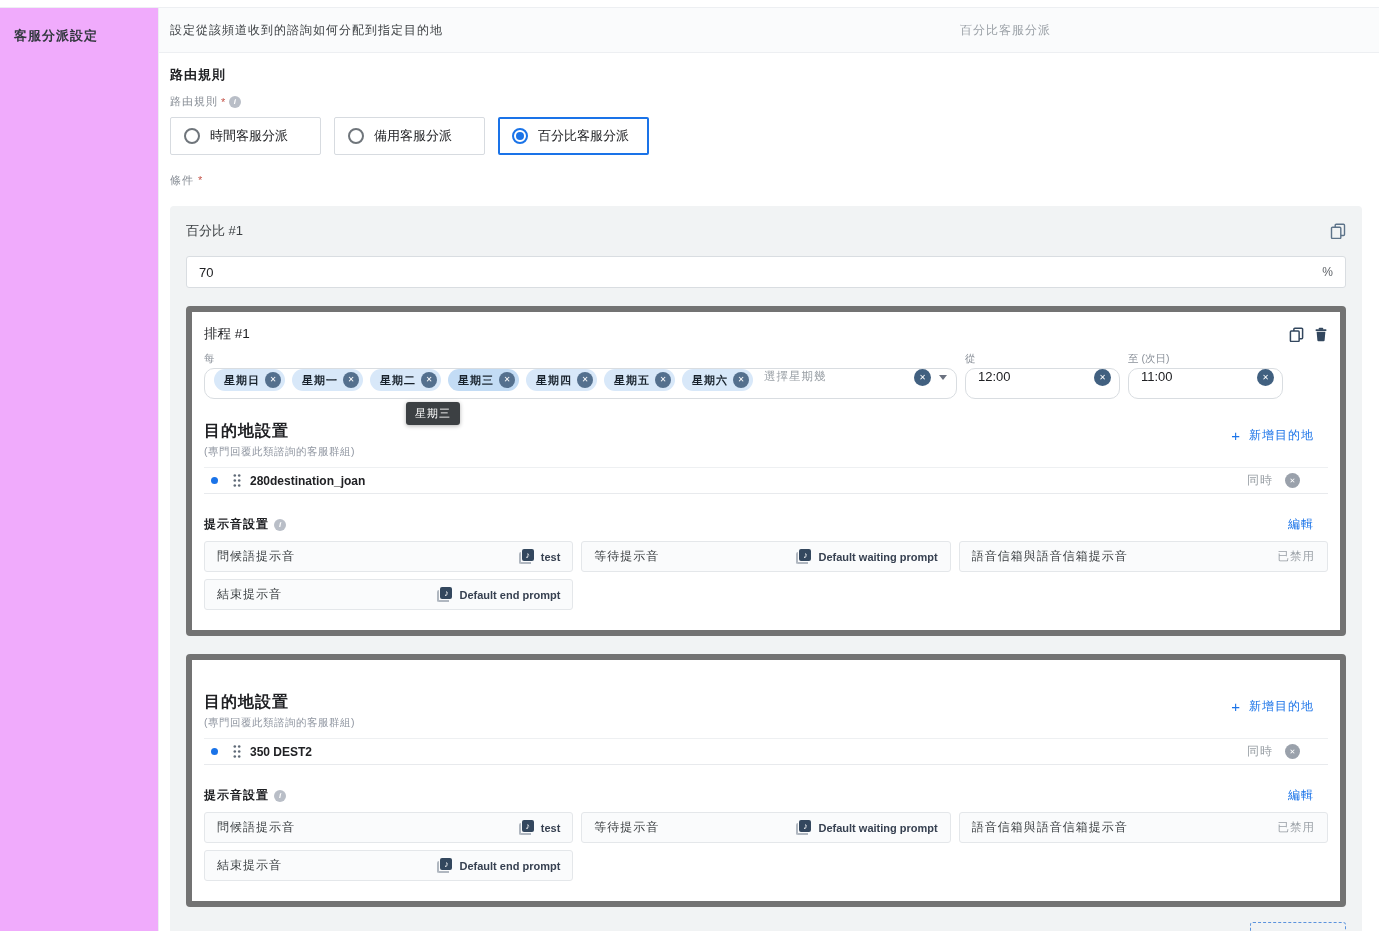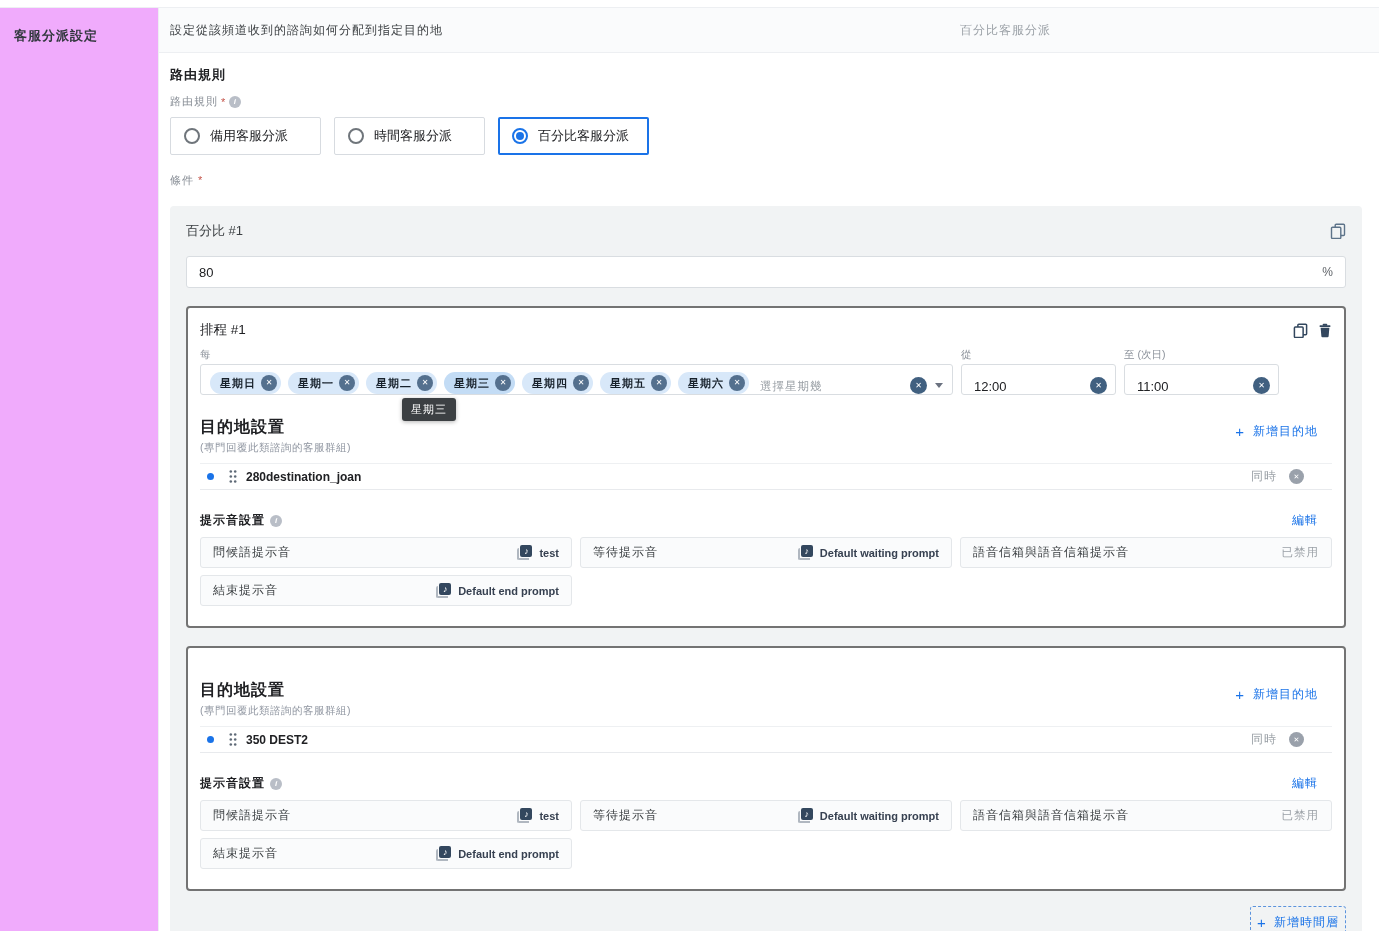--- a/index.html
+++ b/index.html
@@ -44,32 +44,32 @@
   .panel-head { display:flex; align-items:center; justify-content:space-between; }
   .panel-title { font-size:13px; color:#3c4043; }
   .icon-btn { cursor:pointer; display:inline-flex; align-items:center; }
   .icon-light { color:#5d7389; }
   .icon-navy { color:#33475e; }
   .percent-input { margin-top:16px; height:32px; background:#fff; border:1px solid #d9dde1; border-radius:3px;
     display:flex; align-items:center; padding:0 12px; font-size:13px; color:#202124; cursor:text; }
   .percent-unit { margin-left:auto; color:#5f6368; font-size:12px; }
 
   
-  .card { margin-top:18px; background:#fff; border:2px solid #737373; border-radius:4px;
+  .card { margin-top:18px; background:#fff; border:6px solid #737373; border-radius:4px;
     padding:12px 12px 20px 12px; position:relative; }
   .card-head { display:flex; align-items:center; justify-content:space-between; height:20px; }
   .card-title { font-size:13.5px; color:#202124; }
   .card-icons { display:flex; gap:10px; align-items:center; }
 
   
   .fields-row { display:flex; gap:8px; margin-top:8px; }
   .field { display:flex; flex-direction:column; }
   .flabel { font-size:10.5px; color:#8a9099; margin-bottom:3px; height:13px; }
-  .fbox { height:31px; background:#fff; border:1px solid #d9dde1; border-radius:3px;
-    display:flex; align-items:flex-end; padding:0 9px; }
+  .fbox { height:31px; background:#fff; border:1px solid #d9dde1; border-radius:10px;
+    display:flex; align-items:flex-start; padding:0 9px; }
   .chips-field { width:753px; position:relative; }
   .chips-box { gap:7px; padding:0 9px; cursor:pointer; }
   .chip { height:22px; background:#d8e8f9; border-radius:12px; display:inline-flex; align-items:center;
     gap:5px; padding:0 4px 0 10px; flex:none; }
   .chip.hl { background:#c3dcf5; }
   .chip-label { font-size:11px; font-weight:700; color:#17212b; letter-spacing:1px; }
   .circ-x { width:16px; height:16px; border-radius:50%; background:#54708e; color:#fff; font-size:8px;
     line-height:16px; text-align:center; flex:none; cursor:pointer; }
   .chips-placeholder { font-size:11.5px; color:#9aa0a6; margin-left:4px; letter-spacing:1px; }
   .chips-right { margin-left:auto; display:flex; align-items:center; gap:8px; }
@@ -143,25 +143,25 @@
     <section class="routing">
       <div class="routing-title">路由規則</div>
       <div class="small-label">
         <span>路由規則</span>
         <span class="req">*</span>
         <span class="info-icon">i</span>
       </div>
       <div class="radio-row">
         <label class="radio-card">
           <span class="radio"></span>
-          <span class="label">備用客服分派</span>
+          <span class="label">時間客服分派</span>
         </label>
         <label class="radio-card">
           <span class="radio"></span>
-          <span class="label">時間客服分派</span>
+          <span class="label">備用客服分派</span>
         </label>
         <label class="radio-card selected">
           <span class="radio checked"></span>
           <span class="label">百分比客服分派</span>
         </label>
       </div>
       <div class="condition-label">
         <span>條件</span>
         <span class="req">*</span>
       </div>
@@ -173,21 +173,21 @@
         <span class="panel-title">百分比 #1</span>
         <span class="icon-btn icon-light">
           <svg width="16" height="16" viewBox="0 0 16 16" fill="none" stroke="currentColor" stroke-width="1.4">
             <rect x="5.2" y="1.2" width="9.3" height="11.3" rx="1"></rect>
             <rect x="1.5" y="4.2" width="9.3" height="11.3" rx="1" fill="#f1f3f4"></rect>
           </svg>
         </span>
       </div>
 
       <div class="percent-input">
-        <span>80</span>
+        <span>70</span>
         <span class="percent-unit">%</span>
       </div>
 
       <div class="card">
         <div class="card-head">
           <span class="card-title">排程 #1</span>
           <span class="card-icons">
             <span class="icon-btn icon-navy">
               <svg width="15" height="15" viewBox="0 0 16 16" fill="none" stroke="currentColor" stroke-width="1.6">
                 <rect x="5.2" y="1.2" width="9.3" height="11.3" rx="1"></rect>

